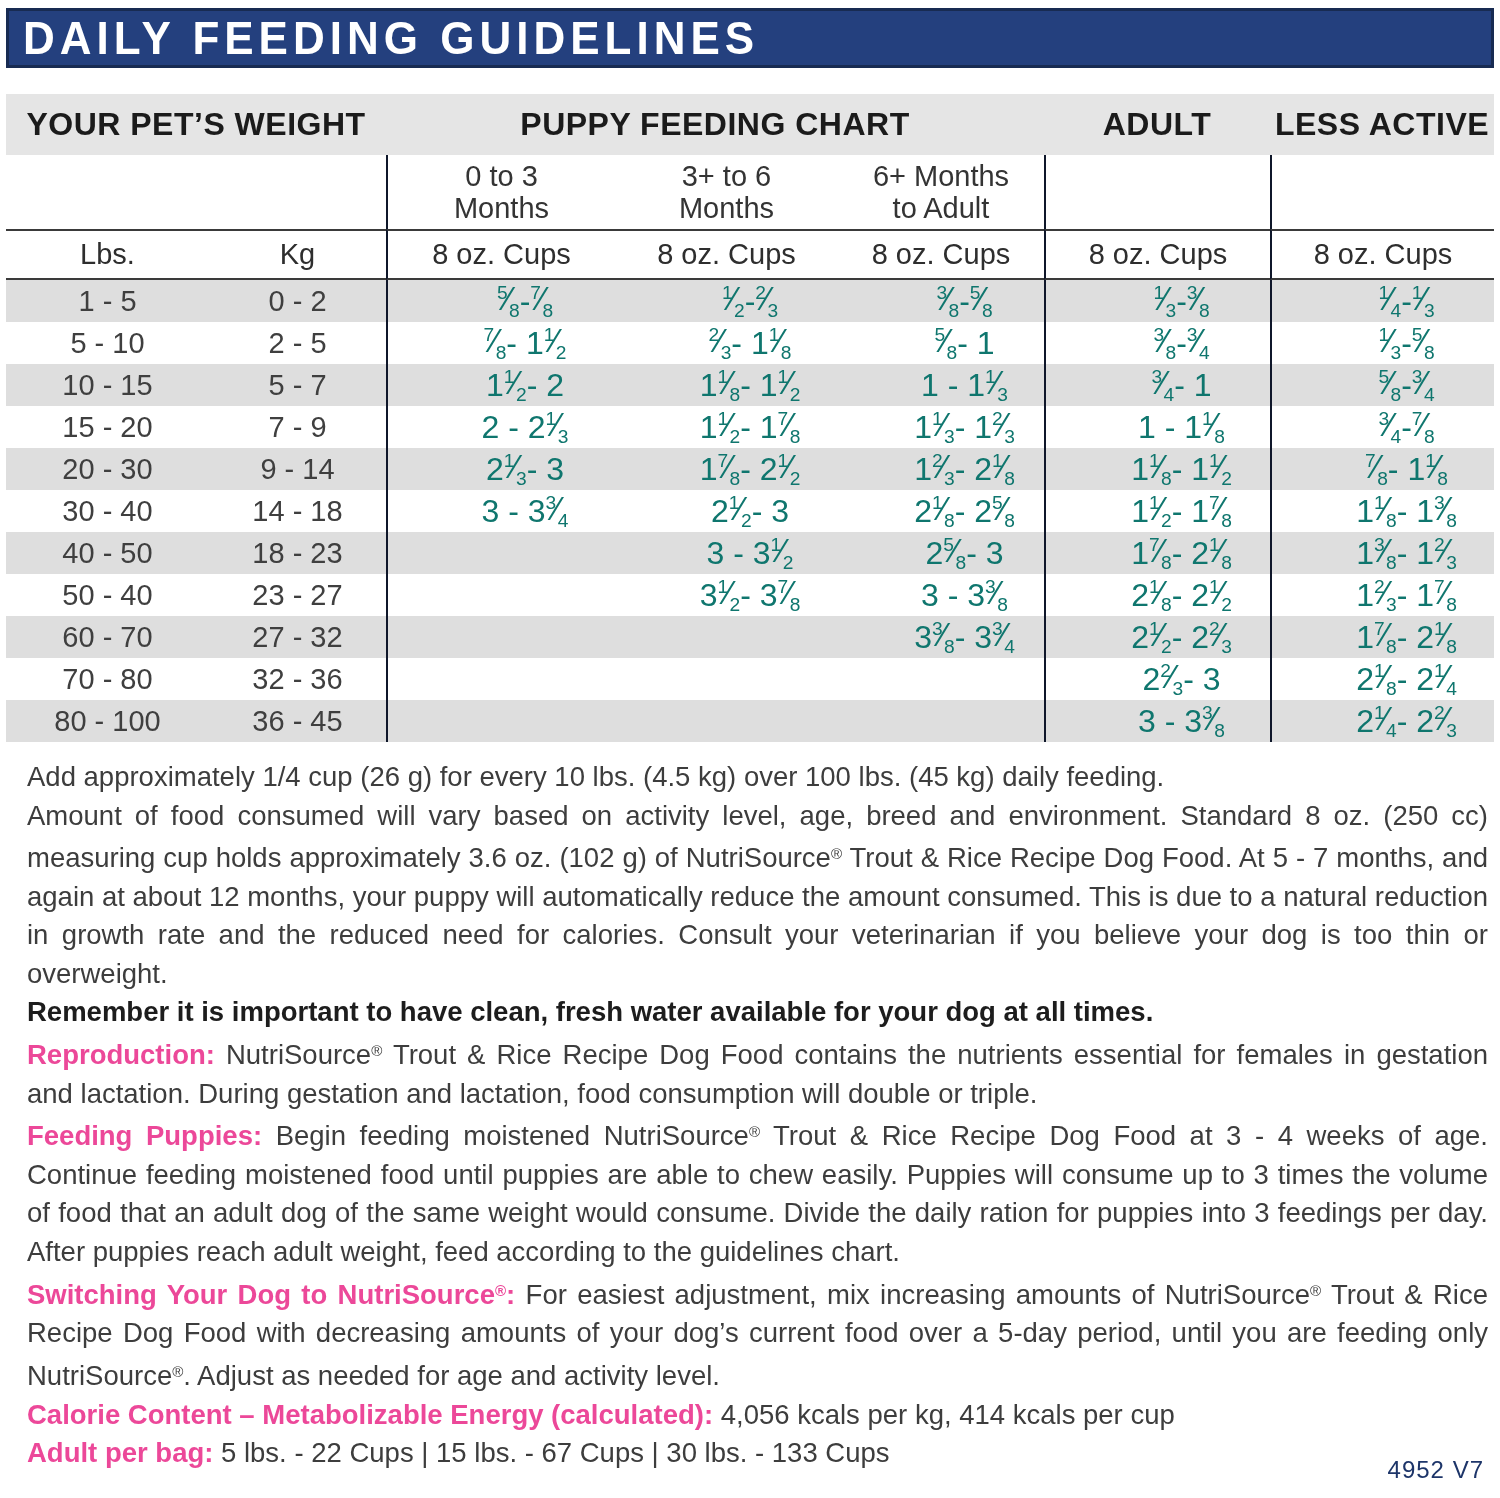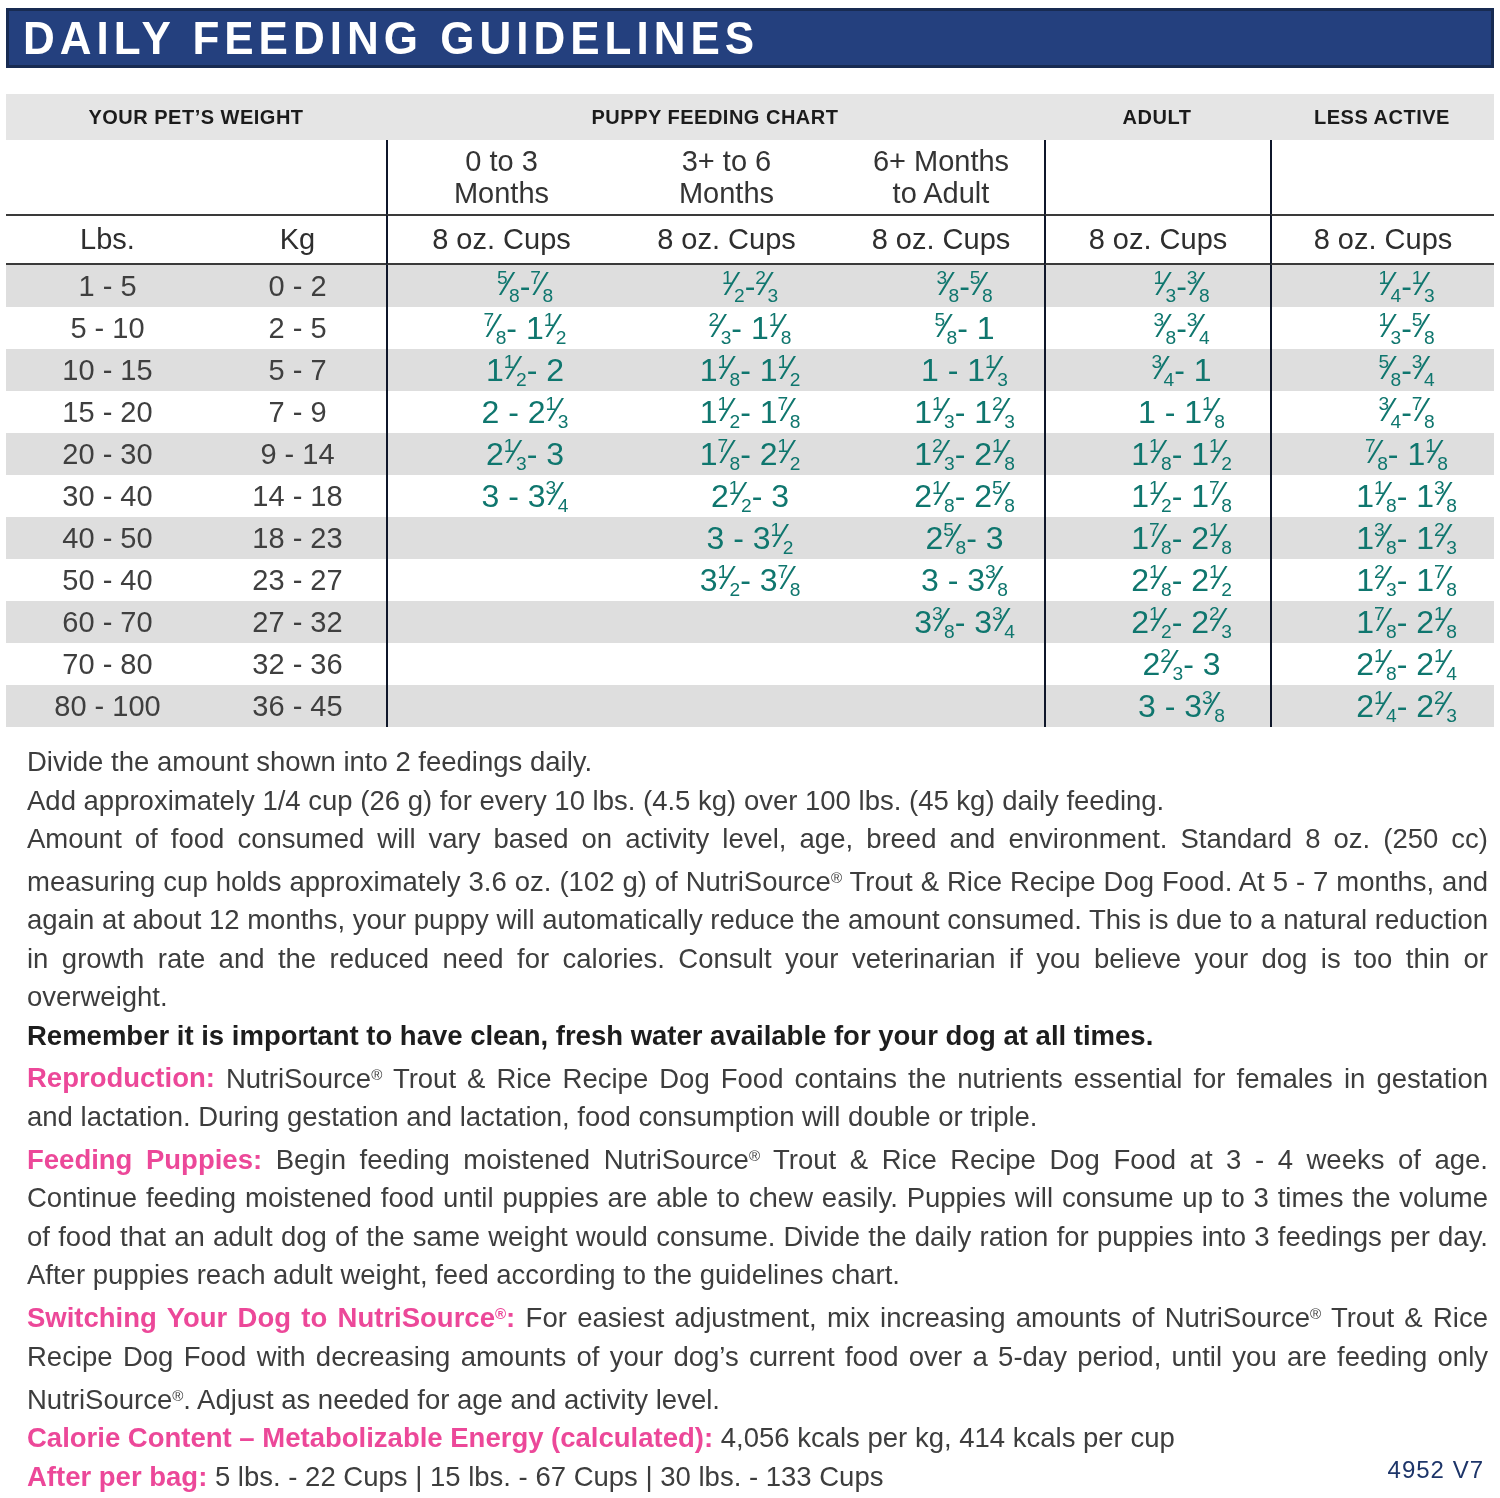--- a/index.html
+++ b/index.html
@@ -7,21 +7,21 @@
         font-family:"Liberation Sans", sans-serif;color:#3c3c3c;}
   
   .banner{margin:8px 6px 0 6px;height:54px;background:#24407e;border:3px solid #182b52;
           display:flex;align-items:center;padding-left:14px;}
   .banner-title{color:#ffffff;font-weight:bold;font-size:44px;letter-spacing:5px;
                 transform:scaleY(1.04);white-space:nowrap;}
   
   .ftable{margin:26px 6px 0 6px;display:grid;
           grid-template-columns:203px 177px 229px 223px 206px 226px 224px;}
   .cell{display:flex;align-items:center;justify-content:center;text-align:center;}
-  .ghead{height:46px;background:#e5e5e5;font-weight:bold;font-size:20px;color:#1b1b1b;
+  .ghead{height:61px;background:#e5e5e5;font-weight:bold;font-size:32px;color:#1b1b1b;
          letter-spacing:0.5px;}
   .gh-weight{grid-column:1/3;}
   .gh-puppy{grid-column:3/6;}
   .gh-adult{grid-column:6/7;}
   .gh-less{grid-column:7/8;}
   .mrow{height:74px;font-size:29px;color:#343434;line-height:1.12;white-space:pre-line;}
   .m-span{grid-column:1/3;}
   .urow{height:47px;font-size:29px;color:#2e2e2e;
         border-top:2px solid #3a3a3a;border-bottom:2px solid #3a3a3a;}
   .drow{height:42px;font-size:29px;color:#3f3f3f;}
@@ -152,30 +152,29 @@
       <div class="cell drow odd">80 - 100</div>
       <div class="cell drow odd">36 - 45</div>
       <div class="cell drow odd vl cups"></div>
       <div class="cell drow odd cups"></div>
       <div class="cell drow odd cups"></div>
       <div class="cell drow odd vl cups">3 - 3 <span class="fr"><span class="nu">3</span><span class="sl">⁄</span><span class="de">8</span></span></div>
       <div class="cell drow odd vl cups">2 <span class="fr"><span class="nu">1</span><span class="sl">⁄</span><span class="de">4</span></span> - 2 <span class="fr"><span class="nu">2</span><span class="sl">⁄</span><span class="de">3</span></span></div>
     </div>
 
   <div class="textblock">
-    <p>Divide the amount shown into 2 feedings daily.</p>
     <p>Add approximately 1/4 cup (26 g) for every 10 lbs. (4.5 kg) over 100 lbs. (45 kg) daily feeding.</p>
     <p class="just">Amount of food consumed will vary based on activity level, age, breed and environment. Standard 8 oz. (250 cc) measuring cup holds approximately 3.6 oz. (102 g)  of NutriSource<sup class="reg">®</sup> Trout &amp; Rice Recipe Dog Food. At 5 - 7 months, and again at about 12 months, your puppy will automatically reduce the amount consumed. This is due to a natural reduction in growth rate and the reduced need for calories. Consult your veterinarian if you believe your dog is too thin or overweight.</p>
     <p class="bold-line">Remember it is important to have clean, fresh water available for your dog at all times.</p>
 
     <p class="section just"><b class="lbl">Reproduction:</b> <span>NutriSource<sup class="reg">®</sup> Trout &amp; Rice Recipe Dog Food contains the nutrients essential for females in gestation and lactation. During gestation and lactation, food consumption will double or triple.</span></p>
 
     <p class="section just"><b class="lbl">Feeding Puppies:</b> <span>Begin feeding moistened NutriSource<sup class="reg">®</sup> Trout &amp; Rice Recipe Dog Food at 3 - 4 weeks of age. Continue feeding moistened food until puppies are able to chew easily. Puppies will consume up to 3 times the volume of food that an adult dog of the same weight would consume. Divide the daily ration for puppies into 3 feedings per day. After puppies reach adult weight, feed according to the guidelines chart.</span></p>
 
     <p class="section just"><b class="lbl">Switching Your Dog to NutriSource<sup class="reg">®</sup>:</b> <span>For easiest adjustment, mix increasing amounts of NutriSource<sup class="reg">®</sup> Trout &amp; Rice Recipe Dog Food with decreasing amounts of your dog’s current food over a 5-day period, until you are feeding only NutriSource<sup class="reg">®</sup>. Adjust as needed for age and activity level.</span></p>
 
     <p class="calorie"><b class="lbl">Calorie Content – Metabolizable Energy (calculated):</b> <span>4,056 kcals per kg, 414 kcals per cup</span></p>
 
-    <p class="cups-line"><b class="lbl">After per bag:</b>  <span>5 lbs. - 22 Cups  |  15 lbs. - 67 Cups  |  30 lbs. -  133 Cups</span></p>
+    <p class="cups-line"><b class="lbl">Adult per bag:</b>  <span>5 lbs. - 22 Cups  |  15 lbs. - 67 Cups  |  30 lbs. -  133 Cups</span></p>
   </div>
 
   <div class="footer-code">4952 V7</div>
 </div>
 
 </body></html>

